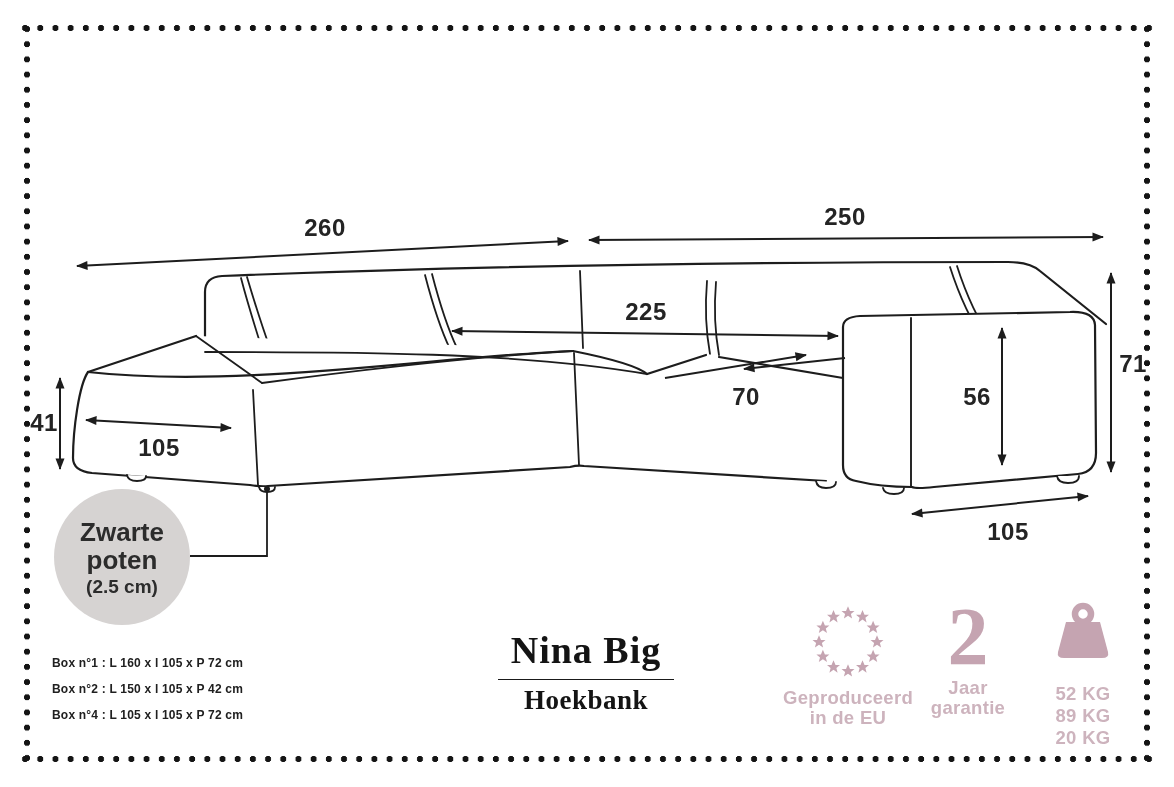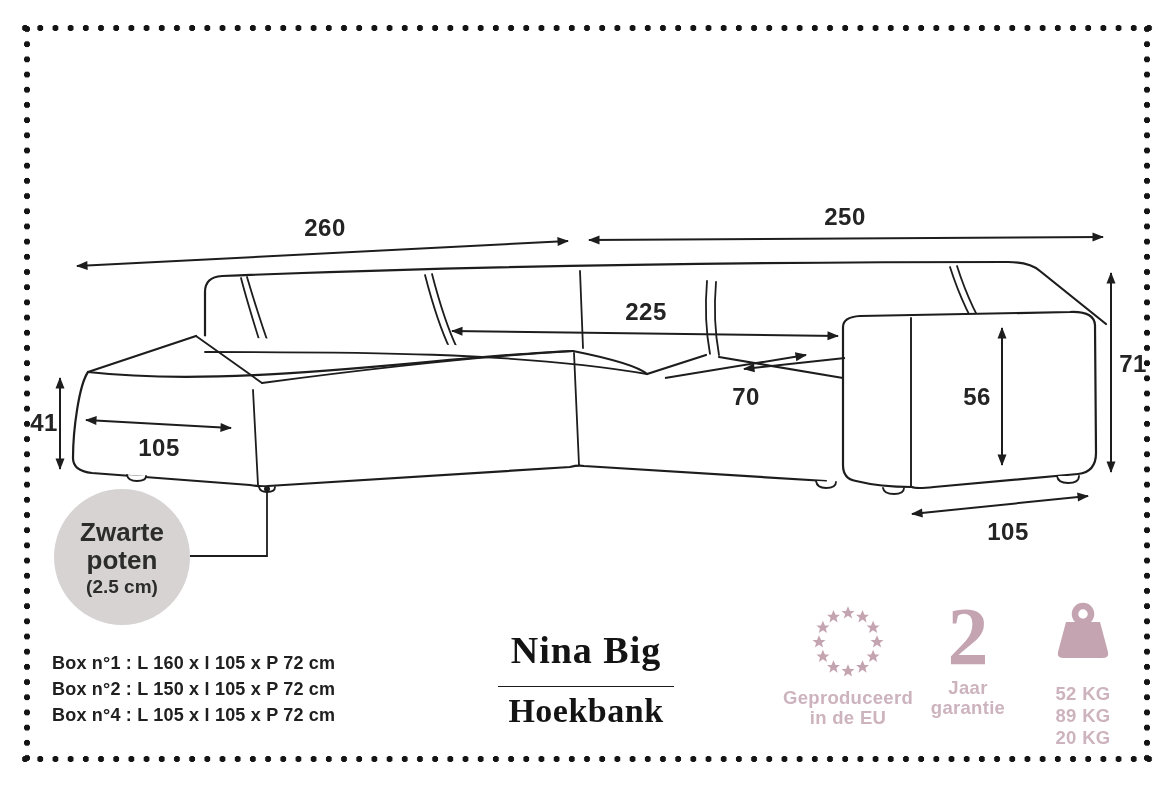--- a/index.html
+++ b/index.html
@@ -18,28 +18,28 @@
   .dots.top{top:24px;} .dots.bottom{bottom:24px;}
   .dots.left{left:23px;} .dots.right{right:23px;}
 
   svg text{font-family:"Liberation Sans",sans-serif;}
   .dim-label{font-size:24px;fill:#242424;letter-spacing:0.5px;}
   .note-text{fill:#2c2c2c;font-size:26px;}
   .note-sub{fill:#2c2c2c;font-size:19px;}
 
   
   .boxes{position:absolute;left:52px;top:650px;color:#202020;
-    font-size:18px;line-height:26px;letter-spacing:0.2px;}
+    font-size:12px;line-height:26px;letter-spacing:0.2px;}
 
   
   .title-block{position:absolute;left:436px;top:628px;width:300px;text-align:center;
     font-family:"Liberation Serif",serif;color:#141414;}
   .title-main{font-size:38px;letter-spacing:1px;display:inline-block;
-    padding:0 8px 14px 8px;border-bottom:1.8px solid #1a1a1a;min-width:160px;}
-  .title-sub{font-size:34px;margin-top:5px;letter-spacing:0.5px;}
+    padding:0 8px 7px 8px;border-bottom:1.8px solid #1a1a1a;min-width:160px;}
+  .title-sub{font-size:27px;margin-top:5px;letter-spacing:0.5px;}
 
   
   .badge{position:absolute;text-align:center;}
   .badge .lbl{font-size:18.5px;line-height:20px;color:#cdb3bd;letter-spacing:0.3px;}
   .badge-eu{left:783px;top:603px;width:130px;}
   .badge-eu .lbl{margin-top:3px;}
   .badge-warranty{left:918px;top:596px;width:100px;}
   .warranty-number{font-family:"Liberation Serif",serif;font-size:82px;line-height:82px;
     color:#c5a4b1;}
   .badge-weight{left:1033px;top:602px;width:100px;}
@@ -135,21 +135,21 @@
       <circle cx="267" cy="489" r="3" fill="#1d1d1d"></circle>
       <circle cx="122" cy="557" r="68" fill="#d6d3d2"></circle>
       <text class="note-text" x="122" y="541" text-anchor="middle">Zwarte</text>
       <text class="note-text" x="122" y="569" text-anchor="middle">poten</text>
       <text class="note-sub" x="122" y="593" text-anchor="middle">(2.5 cm)</text>
     </g>
   </svg>
 
   <div class="boxes">
     <div>Box n°1 : L 160 x l 105 x P 72 cm</div>
-    <div>Box n°2 : L 150 x l 105 x P 72 cm</div>
+    <div>Box n°2 : L 150 x l 105 x P 42 cm</div>
     <div>Box n°4 : L 105 x l 105 x P 72 cm</div>
   </div>
 
   <div class="title-block">
     <div class="title-main">Nina Big</div>
     <div class="title-sub">Hoekbank</div>
   </div>
 
   <div class="badge badge-eu">
     <svg width="80" height="78" viewBox="-40 -39 80 78">

